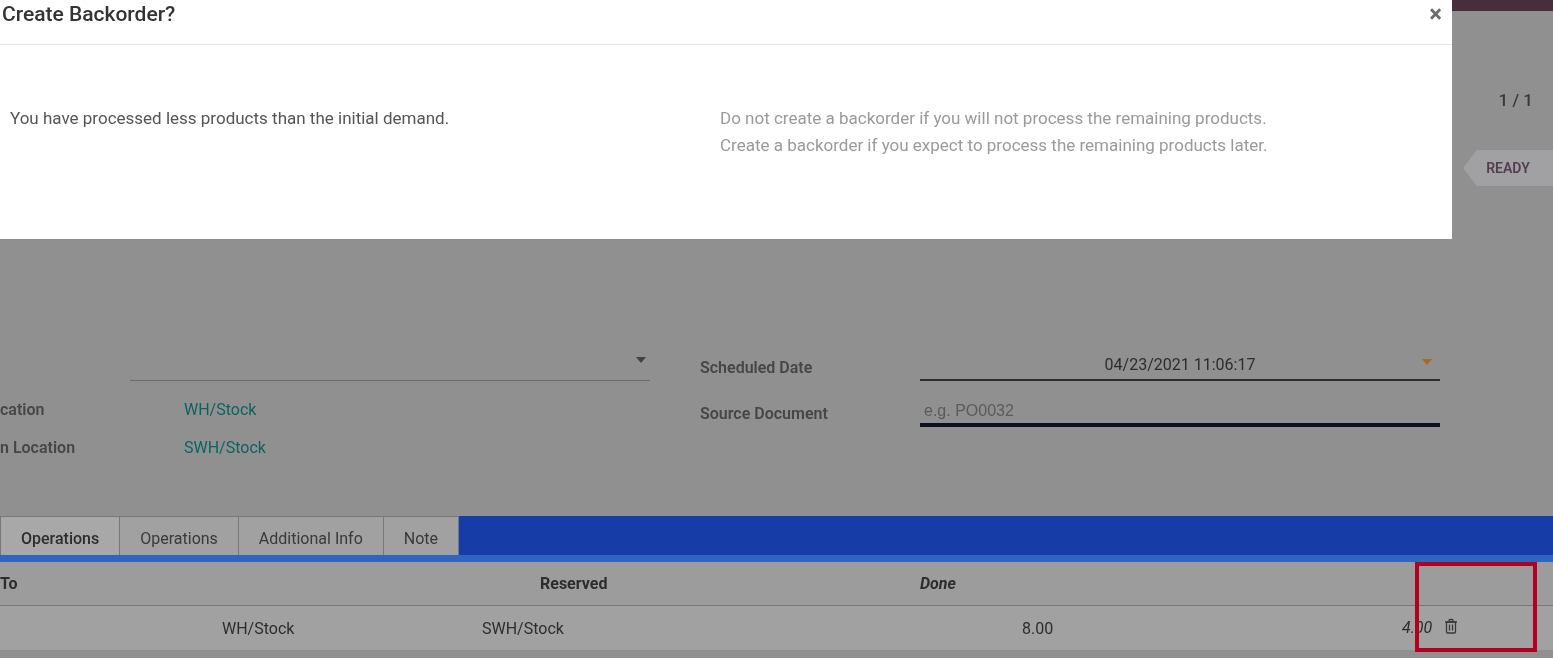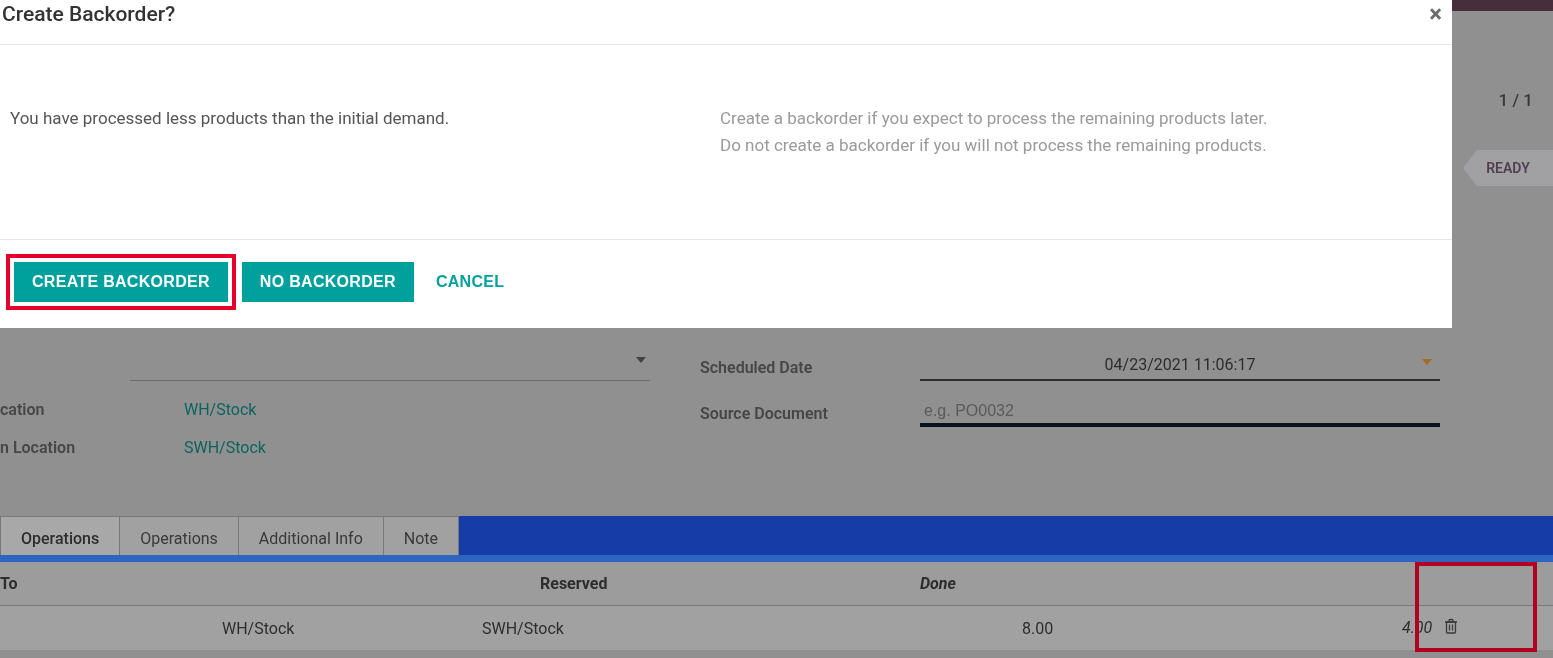--- a/index.html
+++ b/index.html
@@ -374,22 +374,17 @@
 
 <div class="modal">
   <div class="modal-header">
     <div class="modal-title">Create Backorder?</div>
     <div class="modal-close">×</div>
   </div>
   <div class="modal-divider"></div>
   <div class="modal-body">
     <div class="left">You have processed less products than the initial demand.</div>
     <div class="right">
+      <div>Do not create a backorder if you will not process the remaining products.</div>
       <div>Create a backorder if you expect to process the remaining products later.</div>
-      <div>Do not create a backorder if you will not process the remaining products.</div>
-    </div>
-  </div>
-  <div class="modal-footer">
-    <button class="btn btn-primary highlight-red">CREATE BACKORDER</button>
-    <button class="btn btn-primary">NO BACKORDER</button>
-    <button class="btn btn-link">CANCEL</button>
+    </div>
   </div>
 </div>
 
 </body></html>

